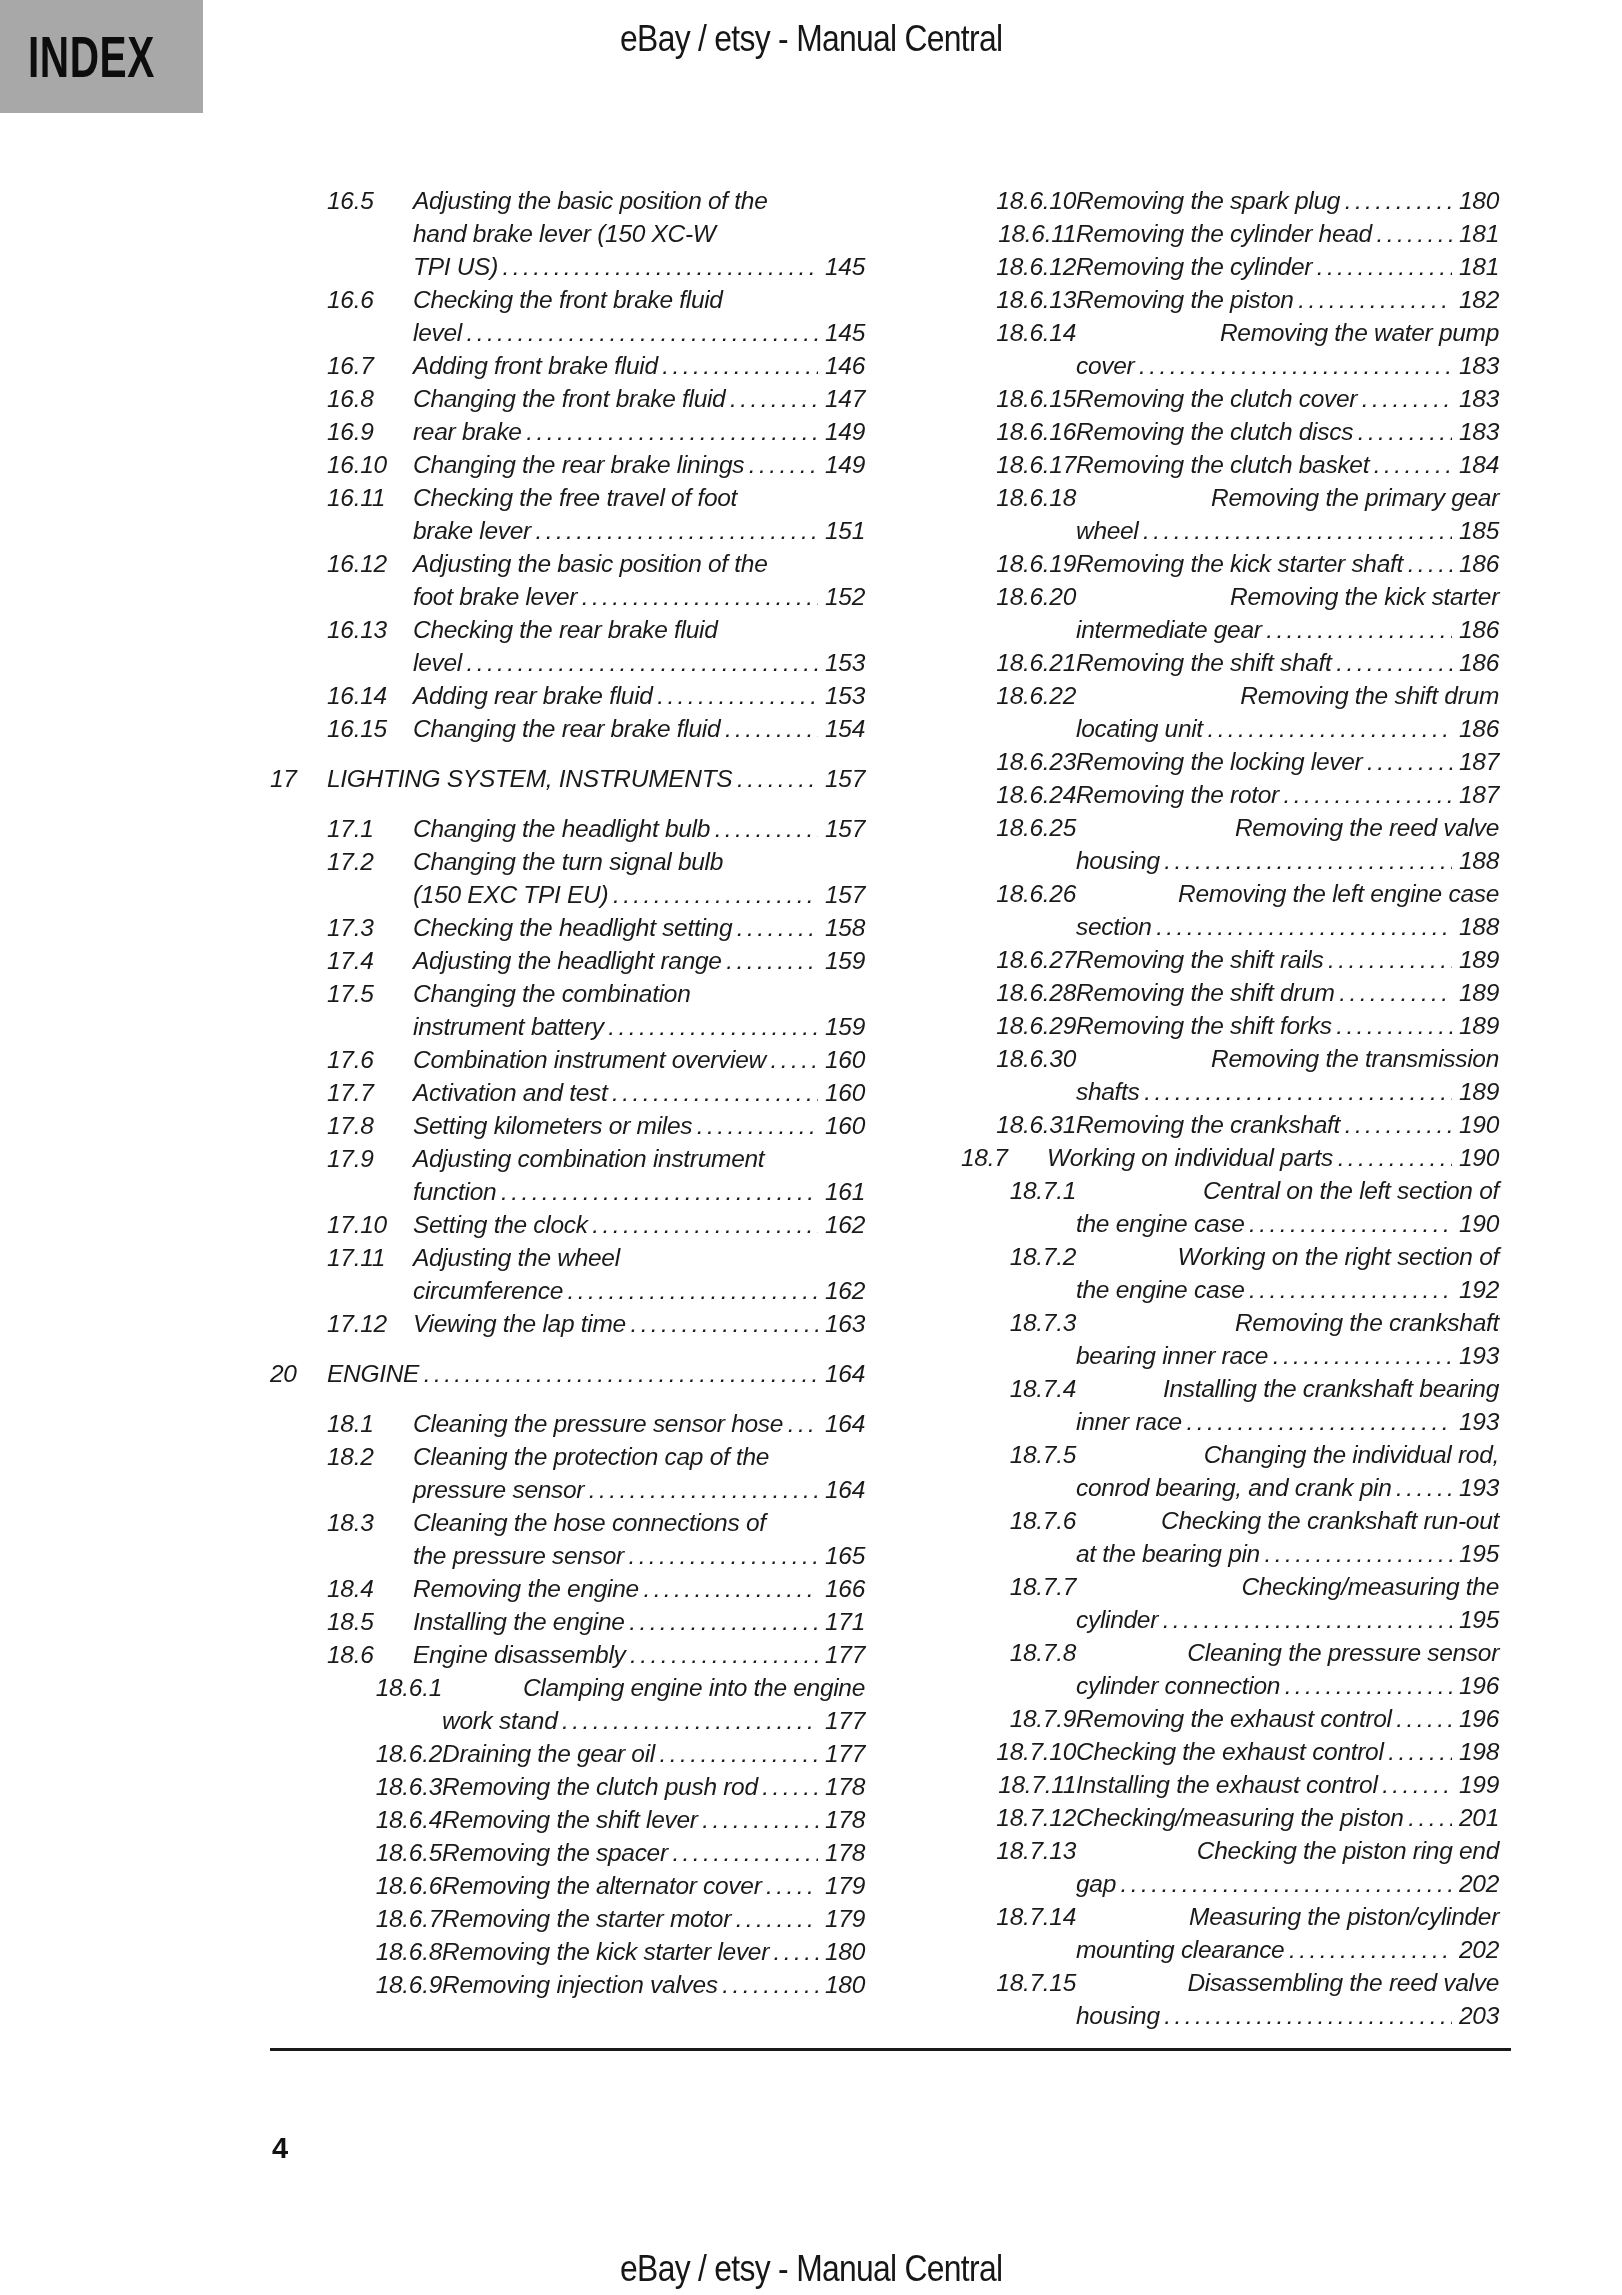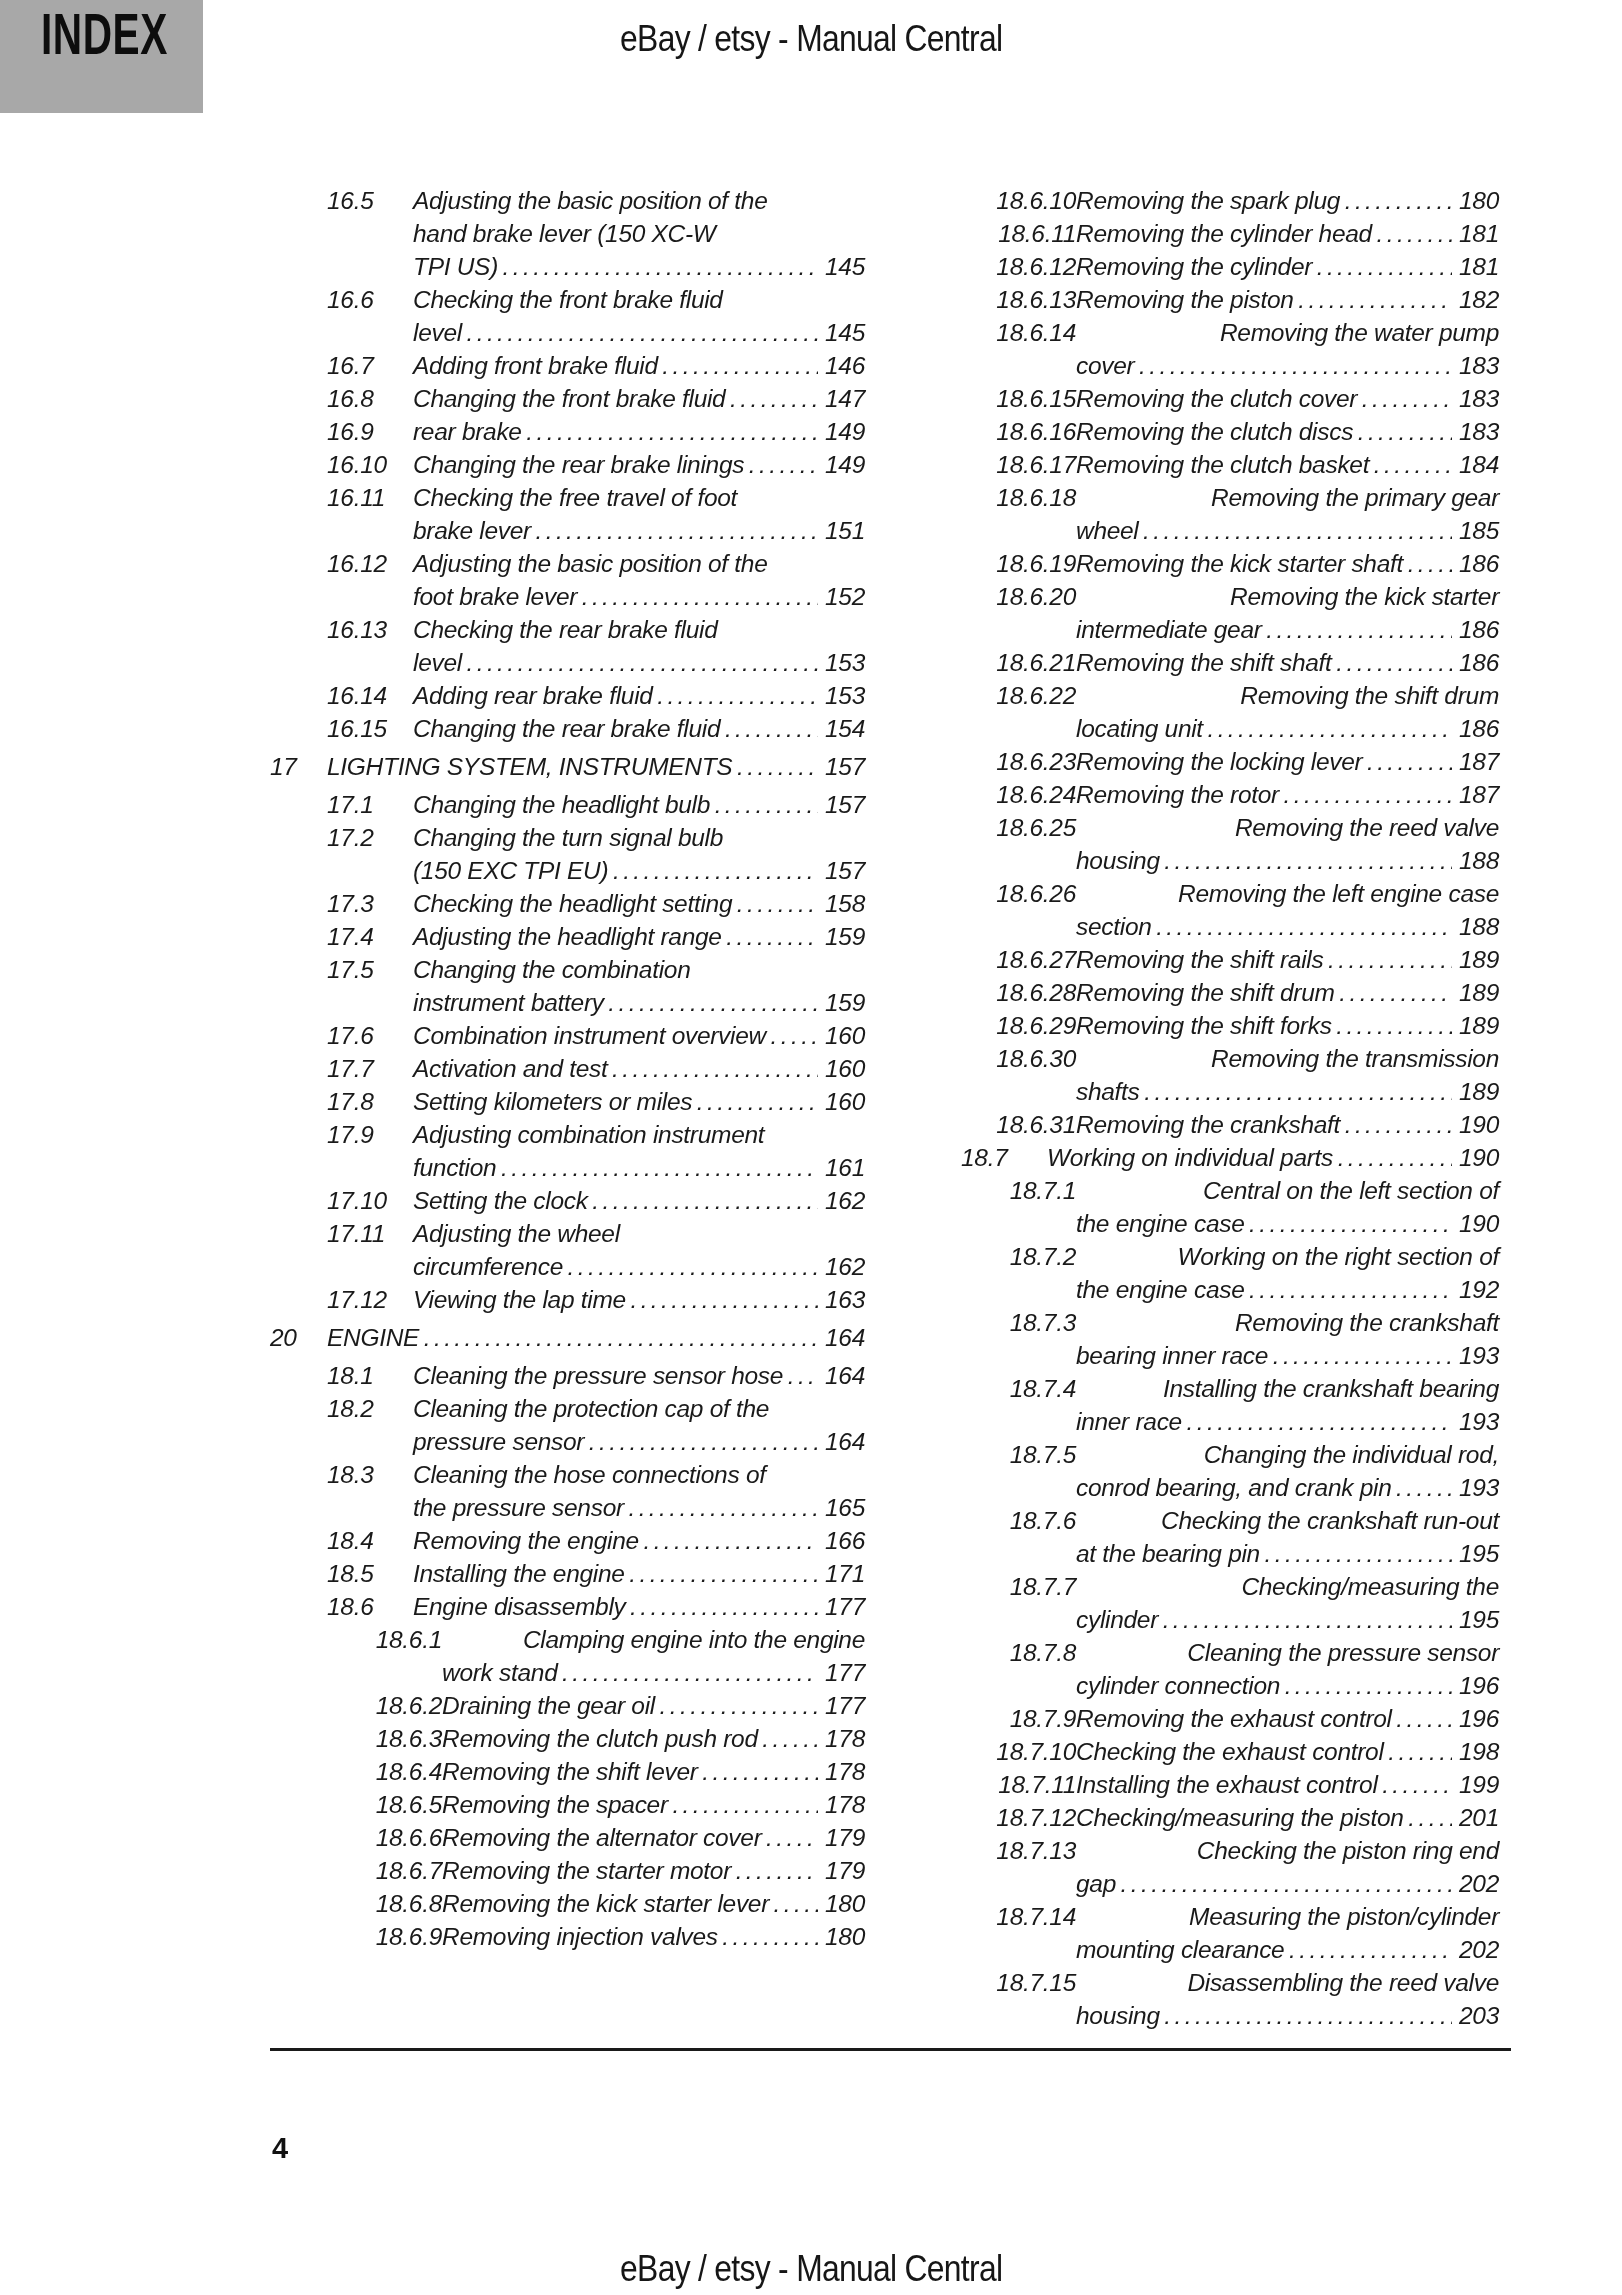--- a/index.html
+++ b/index.html
@@ -9,22 +9,22 @@
     position:relative;
     font-family:"Liberation Sans", sans-serif;
     color:#1a1a1a;
     overflow:hidden;
   }
   
   .index-box {
     position:absolute; left:0; top:0;
     width:203px; height:113px;
     background:#a8a8a8;
-    display:flex; 
-    padding-left:41px; box-sizing:border-box;
+    display:flex; align-items:center;
+    padding-left:28px; box-sizing:border-box;
   }
   .index-box .index-label {
     font-size:58px; font-weight:bold; color:#0d0d0d;
     transform:scaleX(0.70); transform-origin:left center;
     letter-spacing:0.8px; white-space:nowrap;
   }
   .page-header {
     position:absolute; left:0; top:18.4px; width:100%;
     text-align:center;
   }
@@ -38,21 +38,21 @@
   .col { position:absolute; top:184px;font-style:italic; }
   .col-left  { left:270px;  width:595px; }
   .col-right { left:904px; width:595px; }
   .row {
     display:flex;
     font-size:24.5px; line-height:33px;
     letter-spacing:-0.3px;
     color:#1a1a1a;
   }
   .row .num { flex:0 0 auto; white-space:nowrap; }
-  .row.level-1 { margin:5px 0; }
+  .row.level-1 { margin:17px 0; }
   .row.level-1 .num { width:57px; }
   .row.level-2 { padding-left:57px; }
   .row.level-2 .num { width:86px; }
   .row.level-3 { padding-left:57px;text-align:right; }
   .row.level-3 .num { width:115px; }
   .row .body { flex:1 1 auto; min-width:0; }
   .row .line { display:block; white-space:nowrap; }
   .row .line.last { display:flex; align-items:baseline; white-space:normal; }
   .row .line.last .t { flex:0 0 auto; white-space:nowrap; }
   .row .fill {

